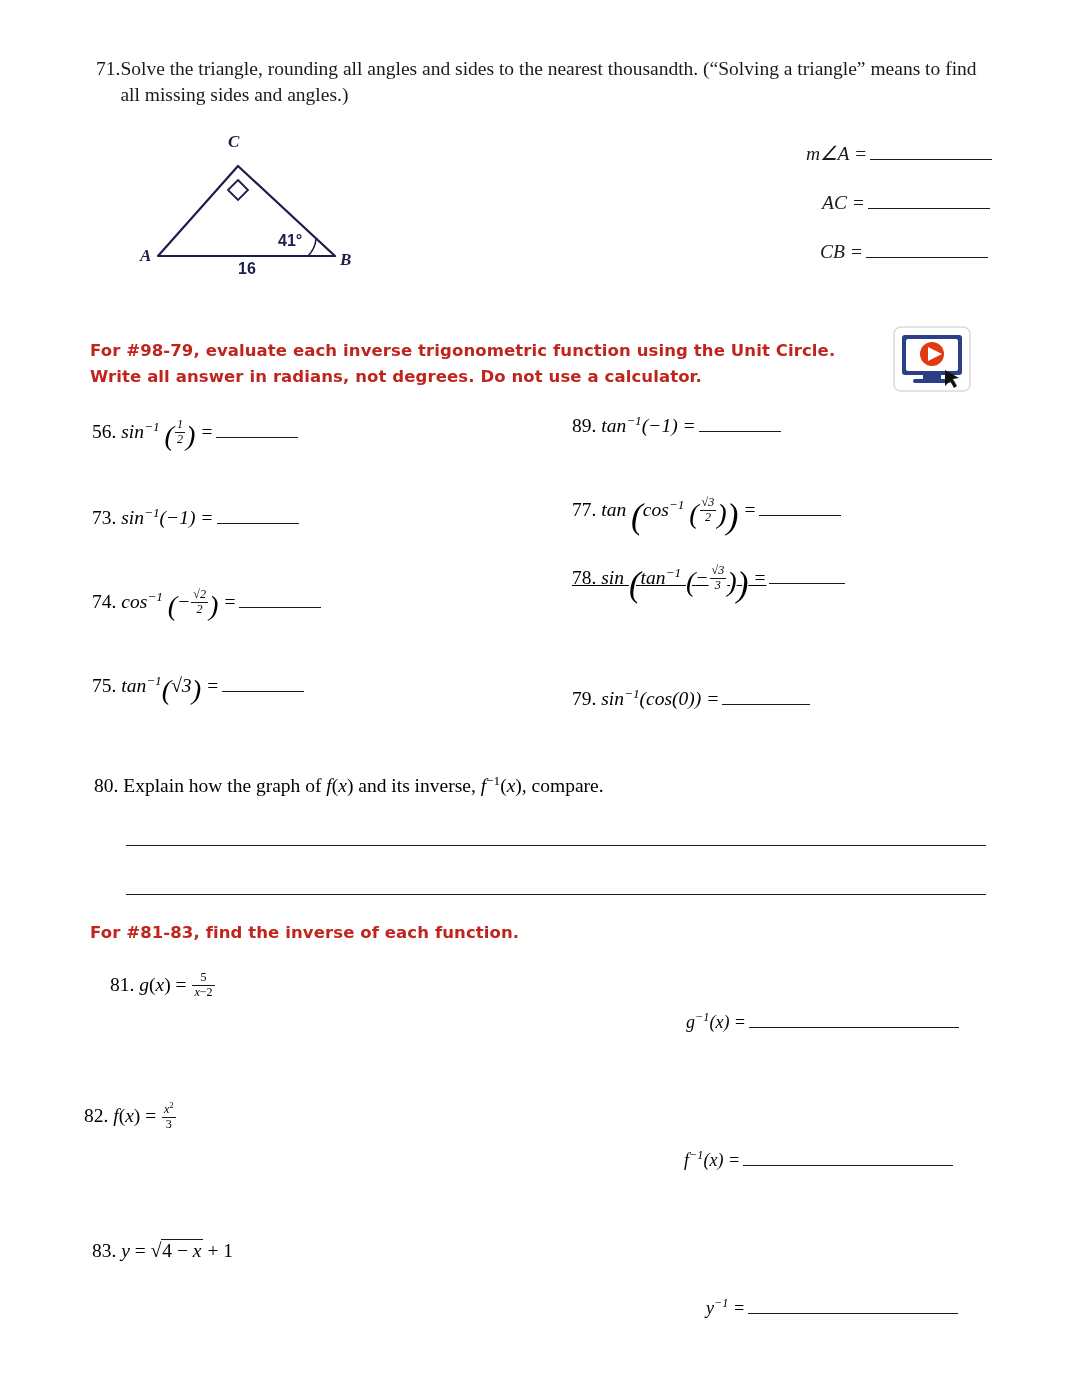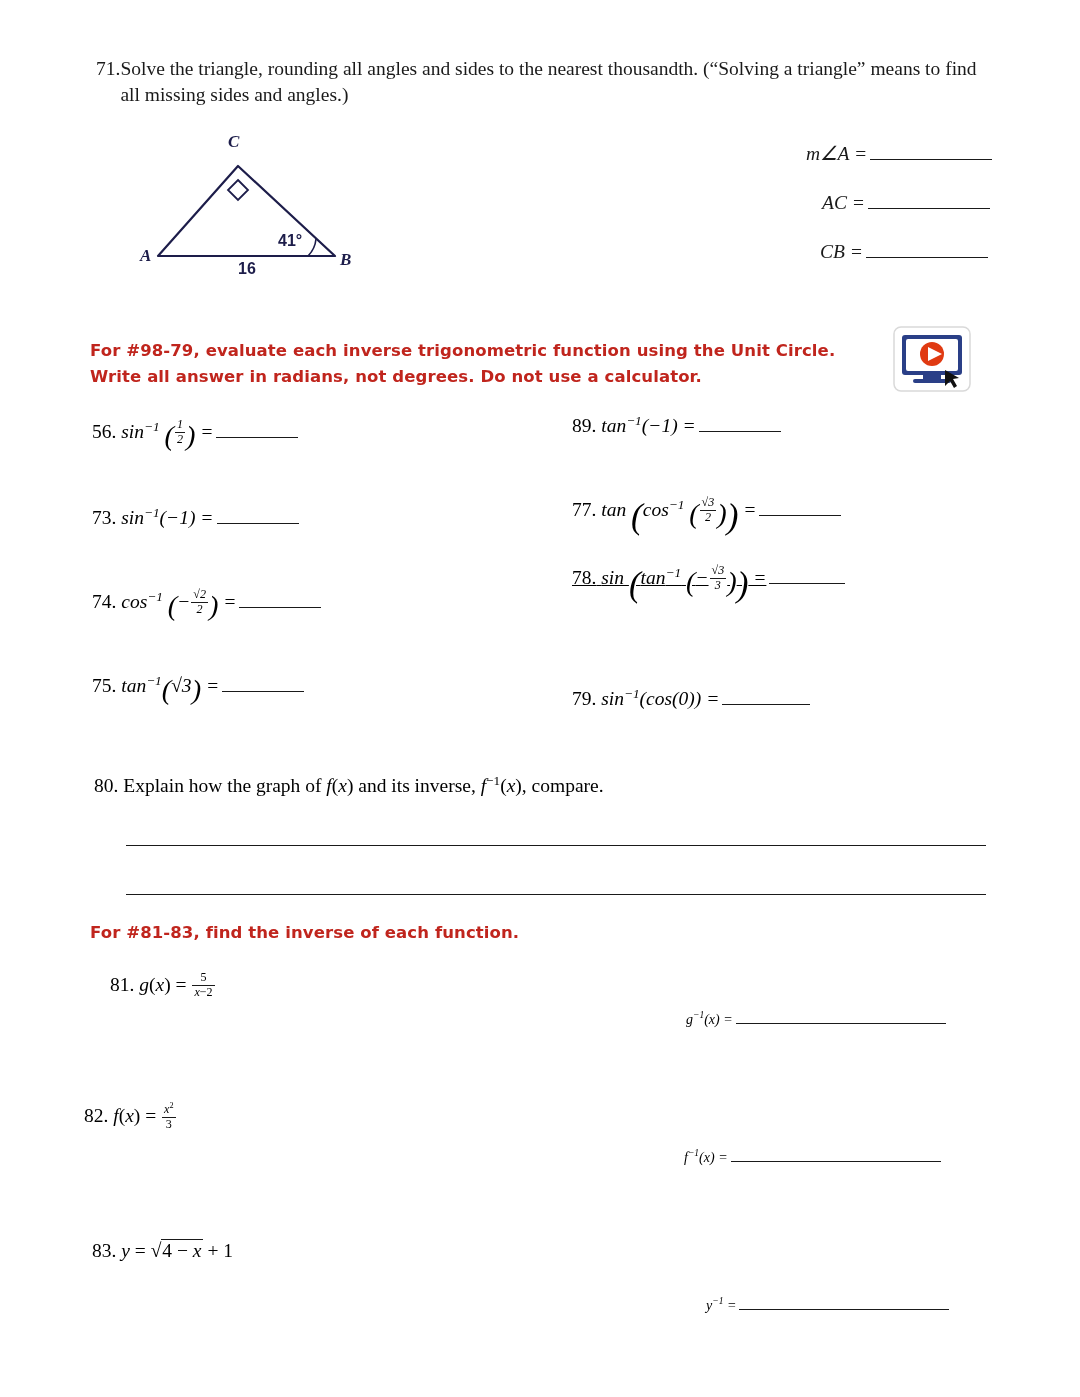--- a/index.html
+++ b/index.html
@@ -145,21 +145,21 @@
   
   .answer-line {
     position: absolute;
     border-bottom: 1.6px solid #1a1a1a;
     height: 0;
   }
 
   
   .ansR {
     position: absolute;
-    font-size: 14px;
+    font-size: 18px;
     font-style: italic;
     white-space: nowrap;
   }
 </style>
 </head>
 <body>
 
 <div class="page">
 
   <div class="q" id="p71">

